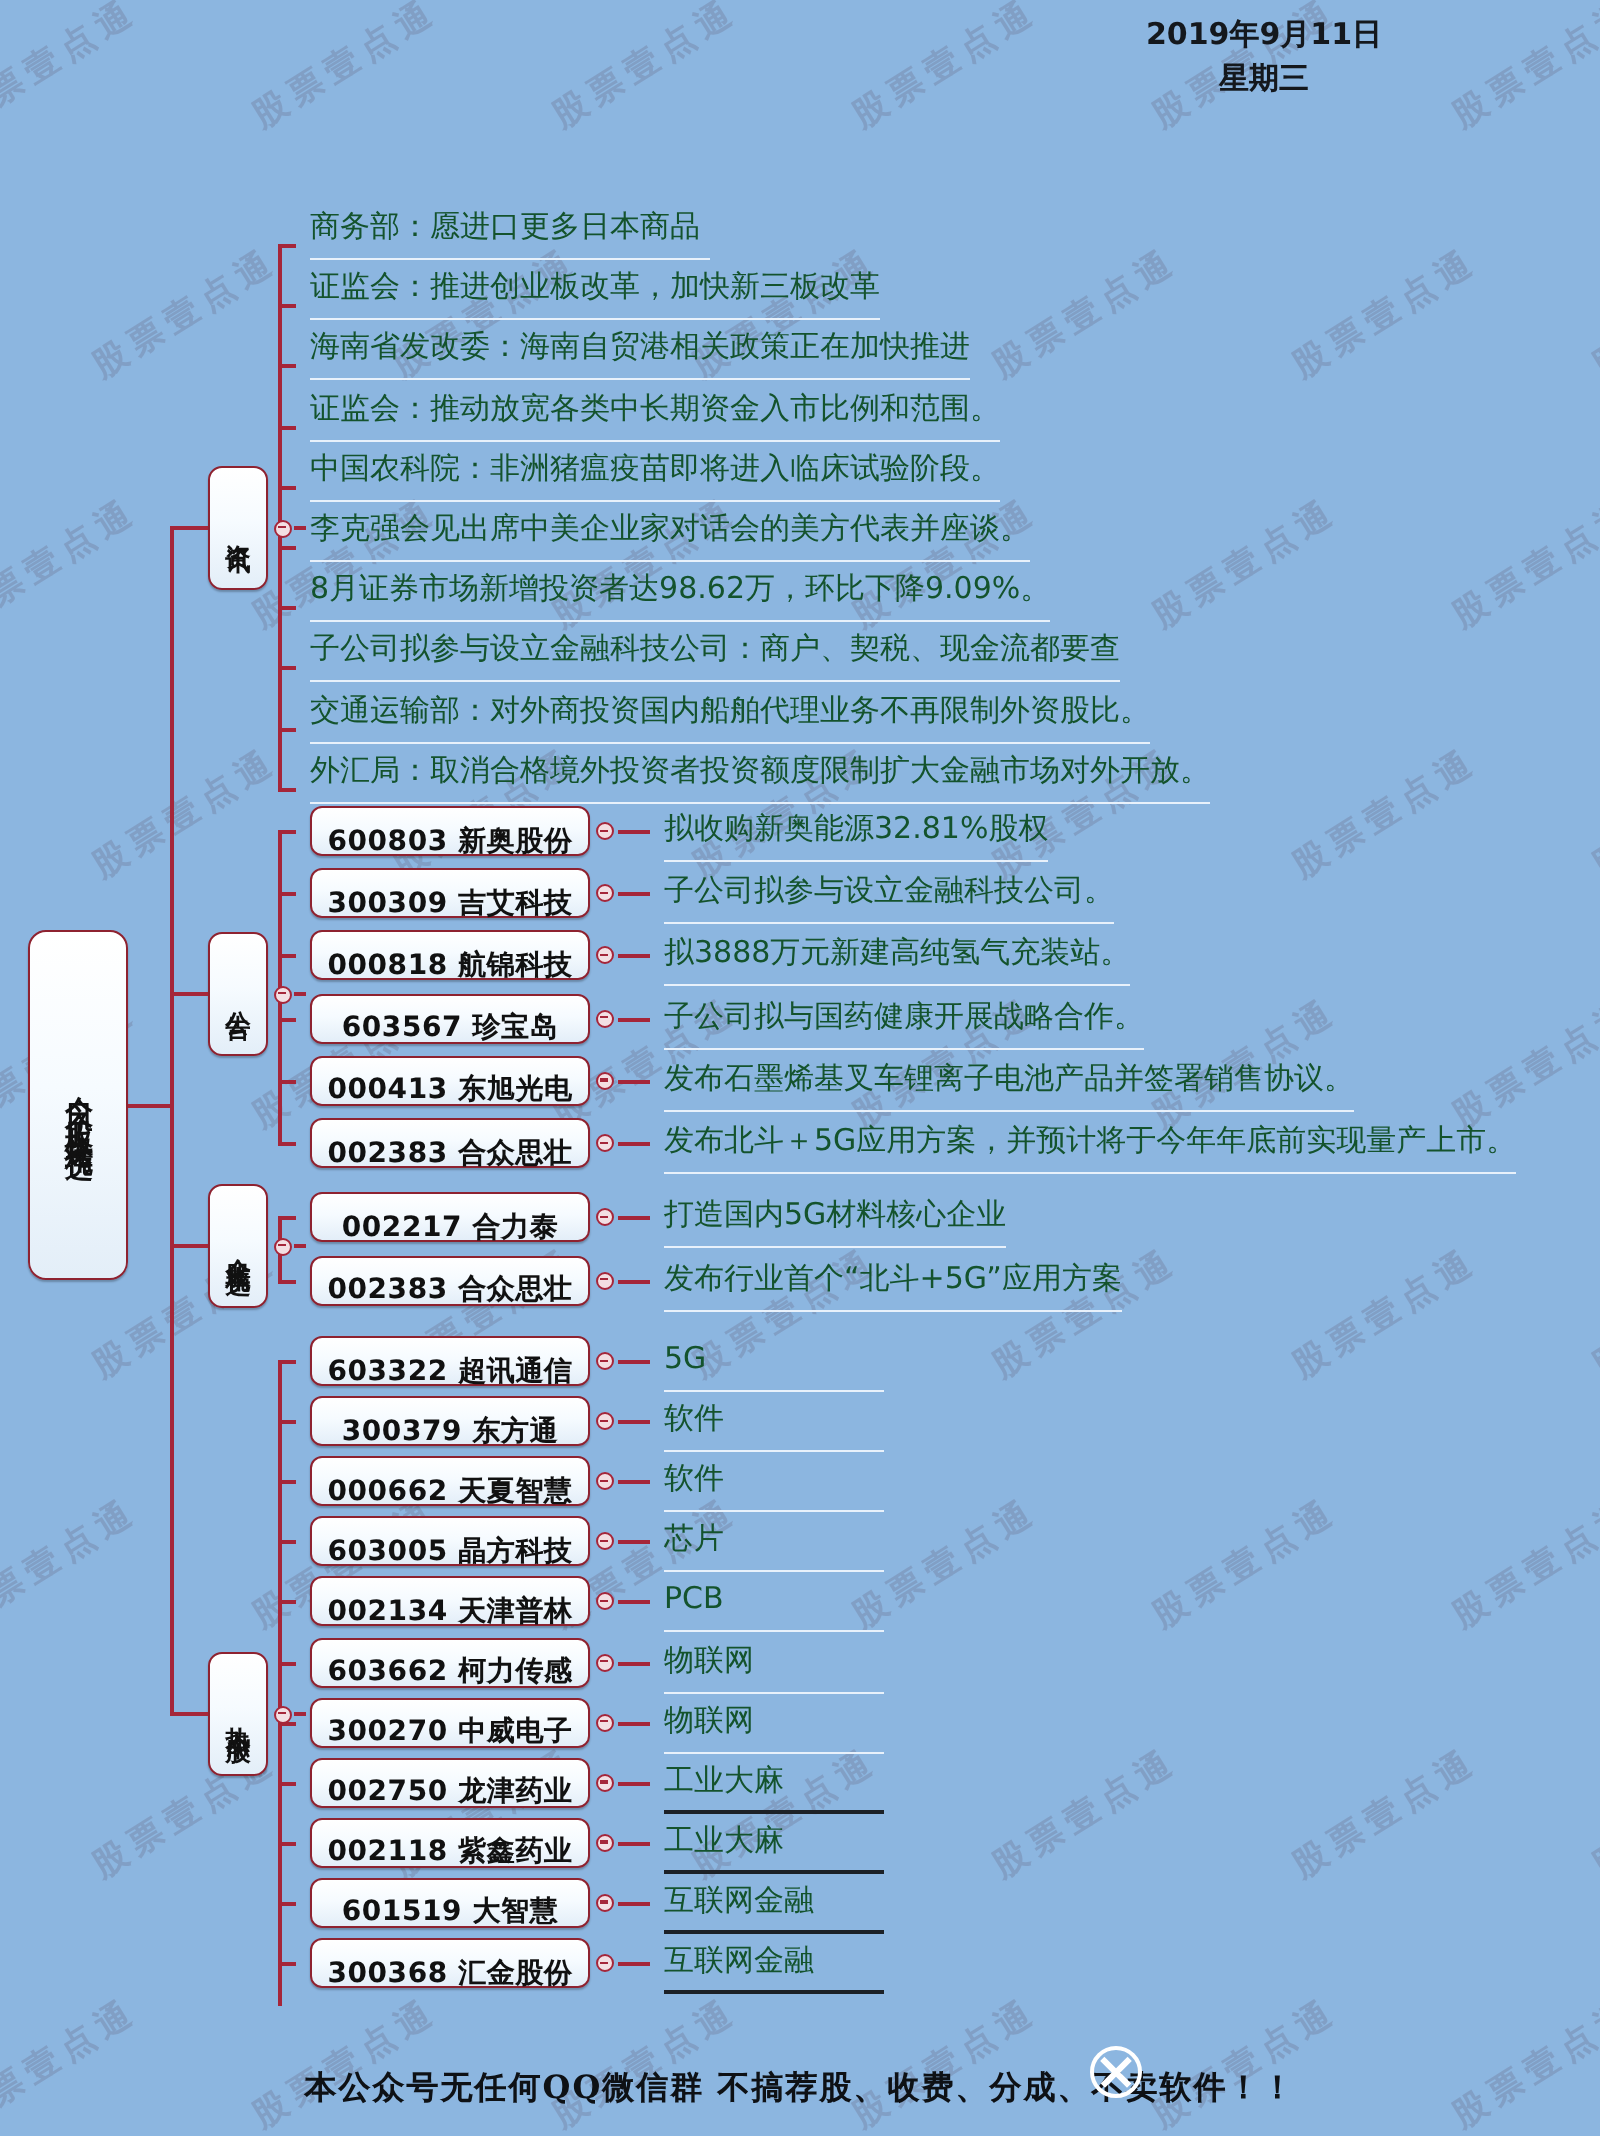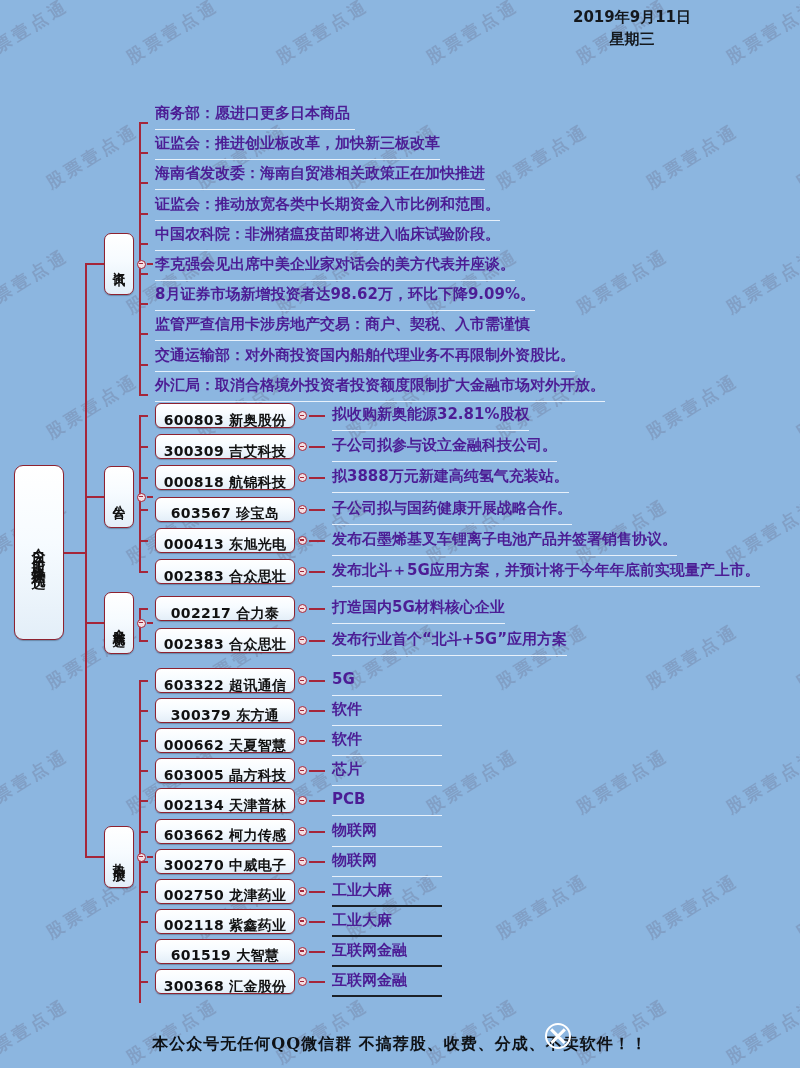--- a/index.html
+++ b/index.html
@@ -75,21 +75,21 @@
   .chip{
     height:25px;width:140px;
     display:flex;align-items:center;justify-content:center;
     border-radius:6px;
   }
   .chip .node-label{font-size:14px;letter-spacing:.3px;white-space:nowrap;margin-top:10px;}
 
   
   .txtrow{
     position:absolute;
-    color:#4c1d95;font-weight:700;
+    color:#14532d;font-weight:400;
     font-family:"DejaVu Sans","Liberation Sans",sans-serif;
     white-space:nowrap;
     border-bottom:1.5px solid #e8f1fb;
     padding-bottom:2px;
     box-sizing:border-box;
   }
   .news-row{font-size:15px;height:30px;line-height:26px;}
   .detail-row{font-size:15px;height:29px;line-height:24px;}
   .tag-row{font-size:15px;height:29px;line-height:24px;border-bottom:1.5px solid #e8f1fb;}
   .tag-u{border-bottom:2px solid #1c2127;padding-bottom:0px;}
@@ -257,21 +257,21 @@
       <div class="txtrow news-row" style="left: 155px; top: 160.4px; min-width: 200px;">海南省发改委：海南自贸港相关政策正在加快推进</div>
       <div class="tick" style="left: 139px; top: 182.4px;"></div>
       <div class="txtrow news-row" style="left: 155px; top: 190.6px; min-width: 200px;">证监会：推动放宽各类中长期资金入市比例和范围。</div>
       <div class="tick" style="left: 139px; top: 212.6px;"></div>
       <div class="txtrow news-row" style="left: 155px; top: 220.8px; min-width: 200px;">中国农科院：非洲猪瘟疫苗即将进入临床试验阶段。</div>
       <div class="tick" style="left: 139px; top: 242.8px;"></div>
       <div class="txtrow news-row" style="left: 155px; top: 251px; min-width: 200px;">李克强会见出席中美企业家对话会的美方代表并座谈。</div>
       <div class="tick" style="left: 139px; top: 273px;"></div>
       <div class="txtrow news-row" style="left: 155px; top: 281.2px; min-width: 200px;">8月证券市场新增投资者达98.62万，环比下降9.09%。</div>
       <div class="tick" style="left: 139px; top: 303.2px;"></div>
-      <div class="txtrow news-row" style="left: 155px; top: 311.4px; min-width: 200px;">监管严查信用卡涉房地产交易：商户、契税、入市需谨慎</div>
+      <div class="txtrow news-row" style="left: 155px; top: 311.4px; min-width: 200px;">子公司拟参与设立金融科技公司：商户、契税、现金流都要查</div>
       <div class="tick" style="left: 139px; top: 333.4px;"></div>
       <div class="txtrow news-row" style="left: 155px; top: 341.6px; min-width: 200px;">交通运输部：对外商投资国内船舶代理业务不再限制外资股比。</div>
       <div class="tick" style="left: 139px; top: 363.6px;"></div>
       <div class="txtrow news-row" style="left: 155px; top: 371.8px; min-width: 200px;">外汇局：取消合格境外投资者投资额度限制扩大金融市场对外开放。</div>
       <div class="tick" style="left: 139px; top: 393.8px;"></div>
     </div>
   <div class="vline" id="news-spine" style="left: 139px; top: 122px; height: 271.8px;"></div>
 
   <div id="ann-list">
       <div class="node chip" style="left: 155px; top: 403px;">

